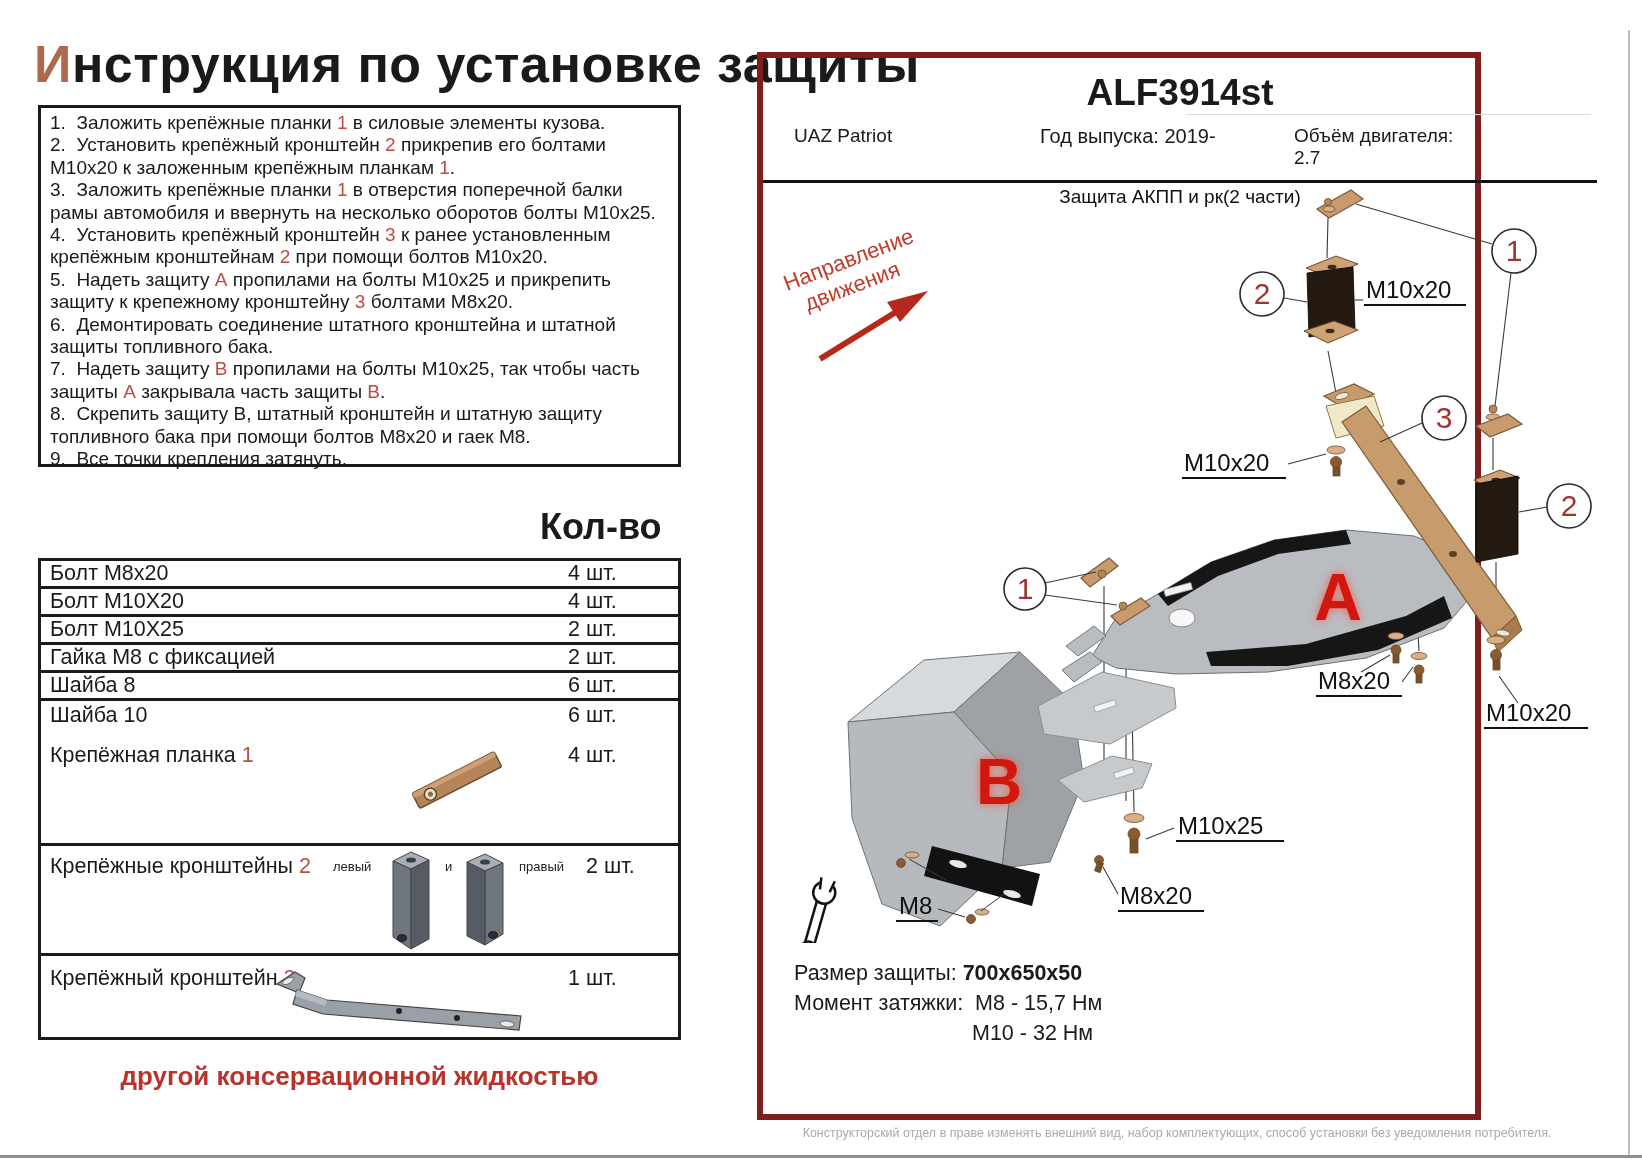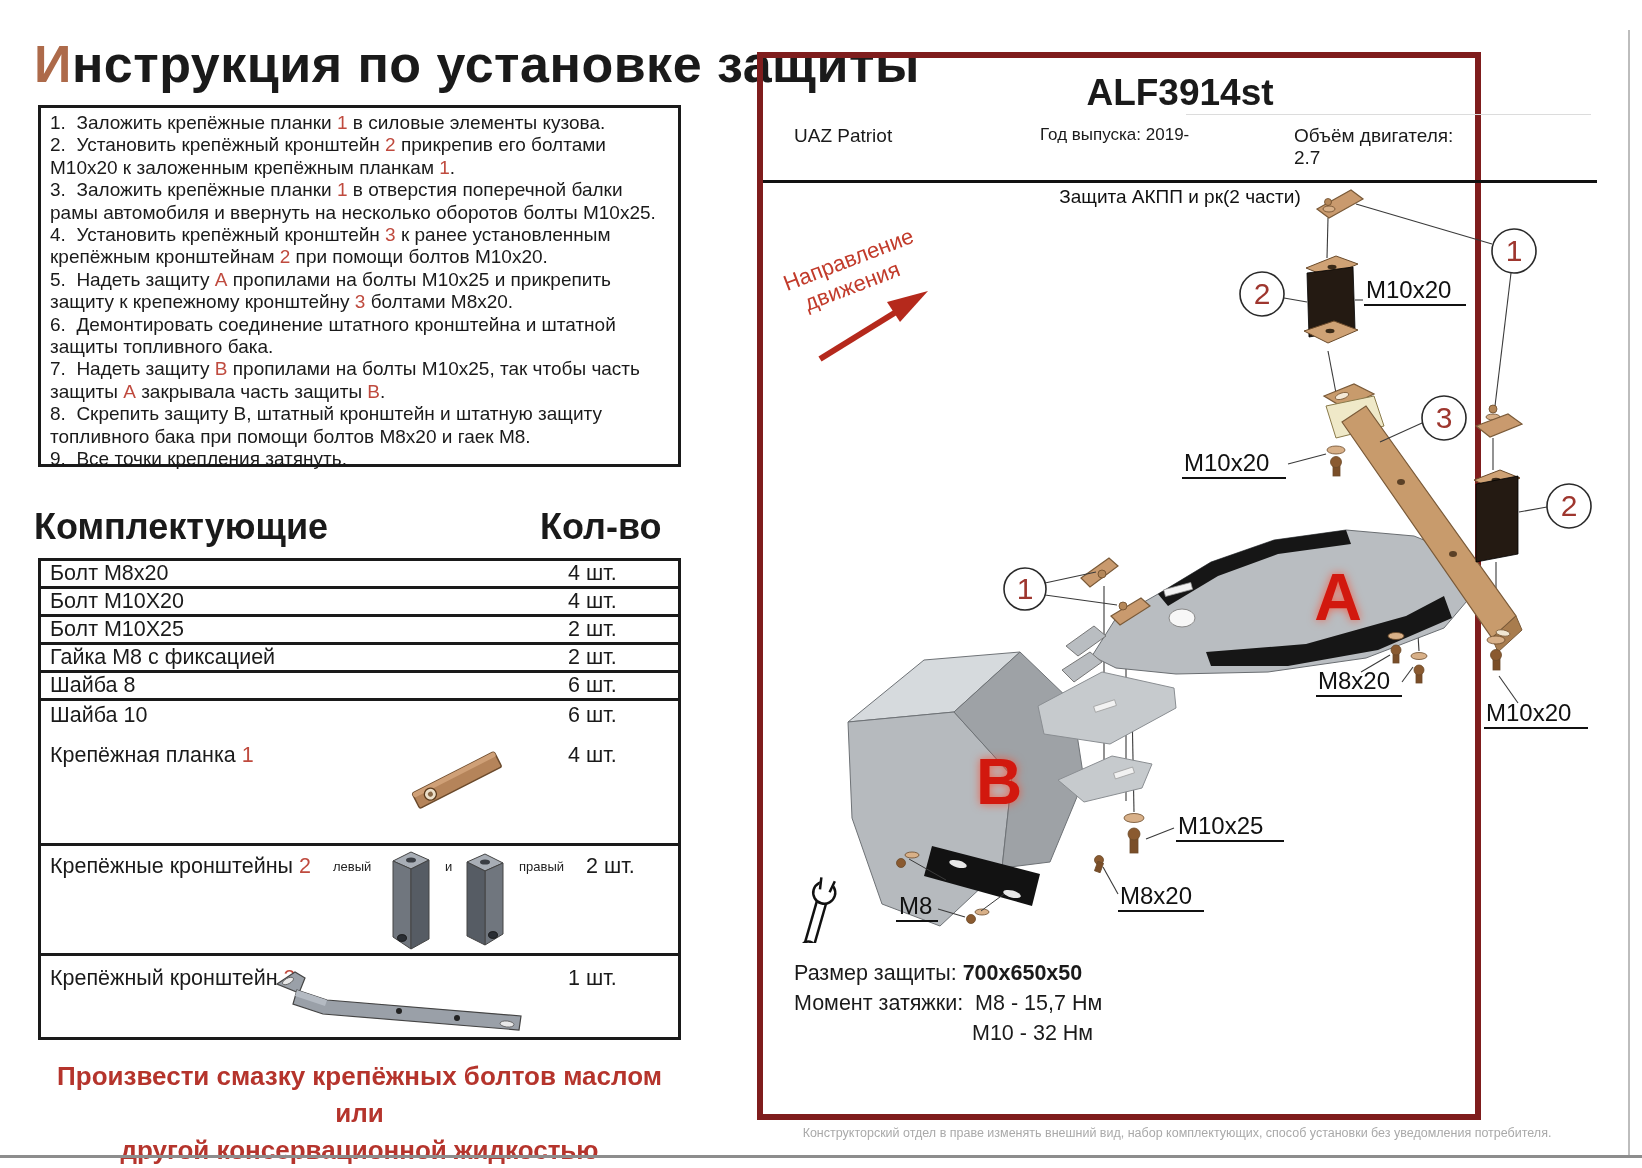--- a/index.html
+++ b/index.html
@@ -27,21 +27,21 @@
   .row-bracket3 .cell-label{top:10px;}
   .qty-abs{position:absolute;}
   .small-lbl{position:absolute;font-size:13px;color:#222;}
   #warning{left:38px;top:1058px;width:643px;text-align:center;font-size:26px;font-weight:bold;
            color:#b5342c;line-height:37px;}
   
   #panel{left:757px;top:52px;width:724px;height:1068px;border:6px solid #7f1d1d;box-sizing:border-box;}
   #model-title{left:0;top:14px;width:834px;text-align:center;font-size:37px;font-weight:bold;}
   #hdr-line-faint{left:423px;top:56px;width:405px;height:1px;background:#dcdcdc;}
   #hdr-vehicle{left:31px;top:67px;font-size:19px;}
-  #hdr-year{left:277px;top:67px;font-size:17px;}
+  #hdr-year{left:277px;top:67px;font-size:20px;}
   #hdr-engine{left:531px;top:67px;font-size:19px;}
   #hdr-divider{left:0;top:122px;width:834px;height:3px;background:#111;}
   #diagram-svg{left:0;top:125px;}
   #specs{left:31px;top:900px;font-size:21.5px;line-height:30px;}
   .spec-line{white-space:pre;}
   .spec-line .bold{font-weight:bold;}
   .spec-indent{margin-left:178px;}
   #panel-footer{left:757px;top:1126px;width:840px;text-align:center;font-size:12.5px;color:#a9a9a9;}
   #bottom-rule{left:0;top:1155px;width:1642px;height:3px;background:#8d8d8d;}
   #right-edge-line{left:1628px;top:30px;width:2px;height:1125px;background:#bdbdbd;}
@@ -50,21 +50,20 @@
 </style>
 </head>
 <body>
 
 <div id="canvas">
 
   <div class="abs" id="main-title"><span class="first">И</span><span>нструкция по установке защиты</span></div>
 
   <div class="abs" id="steps-box"><div><span>1.  Заложить крепёжные планки </span><span class="red">1</span><span> в силовые элементы кузова.</span></div><div><span>2.  Установить крепёжный кронштейн </span><span class="red">2</span><span> прикрепив его болтами М10х20 к заложенным крепёжным планкам </span><span class="red">1</span><span>.</span></div><div><span>3.  Заложить крепёжные планки </span><span class="red">1</span><span> в отверстия поперечной балки рамы автомобиля и ввернуть на несколько оборотов болты М10х25.</span></div><div><span>4.  Установить крепёжный кронштейн </span><span class="red">3</span><span> к ранее установленным крепёжным кронштейнам </span><span class="red">2</span><span> при помощи болтов М10х20.</span></div><div><span>5.  Надеть защиту </span><span class="red">А</span><span> пропилами на болты М10х25 и прикрепить защиту к крепежному кронштейну </span><span class="red">3</span><span> болтами М8х20.</span></div><div><span>6.  Демонтировать соединение штатного кронштейна и штатной защиты топливного бака.</span></div><div><span>7.  Надеть защиту </span><span class="red">В</span><span> пропилами на болты М10х25, так чтобы часть защиты </span><span class="red">А</span><span> закрывала часть защиты </span><span class="red">В</span><span>.</span></div><div><span>8.  Скрепить защиту В, штатный кронштейн и штатную защиту топливного бака при помощи болтов М8х20 и гаек М8.</span></div><div><span>9.  Все точки крепления затянуть.</span></div></div>
 
-  <div class="abs" id="comp-heading">Комплектующие</div>
   <div class="abs" id="qty-heading">Кол-во</div>
 
   <div class="abs" id="comp-table">
     <div id="simple-rows">
         <div class="row row-simple">
           <span>Болт М8х20</span>
           <span class="qty">4 шт.</span>
         </div>
         <div class="row row-simple">
           <span>Болт М10Х20</span>
@@ -132,21 +131,20 @@
         <polygon points="28,24 58,34 56,40 26,30" fill="#b4bac2" stroke="none"></polygon>
         <circle cx="130" cy="45" r="3" fill="#222"></circle>
         <circle cx="188" cy="52" r="3" fill="#222"></circle>
         <ellipse cx="238" cy="58" rx="7" ry="3" fill="#e8e8e8" stroke="#555" stroke-width=".8" transform="rotate(6 238 58)"></ellipse>
       </svg>
       <span class="qty-abs" style="left:527px;top:10px;">1 шт.</span>
     </div>
   </div>
 
   <div class="abs" id="warning">
-    <div>Произвести смазку крепёжных болтов маслом или</div>
     <div>другой консервационной жидкостью</div>
   </div>
 
   <div class="abs" id="panel">
     <div class="abs" id="model-title">ALF3914st</div>
     <div class="abs" id="hdr-line-faint"></div>
     <div class="abs" id="hdr-vehicle">UAZ Patriot</div>
     <div class="abs" id="hdr-year">Год выпуска: 2019-</div>
     <div class="abs" id="hdr-engine">Объём двигателя: 2.7</div>
     <div class="abs" id="hdr-divider"></div>

